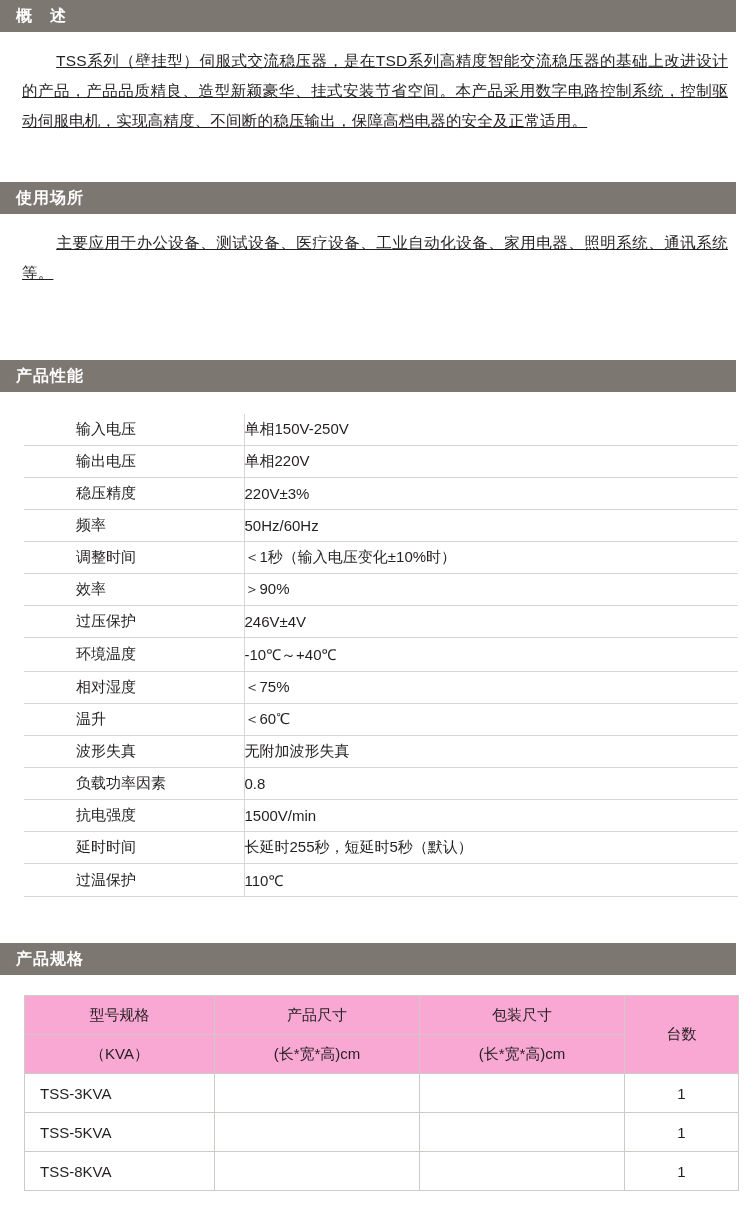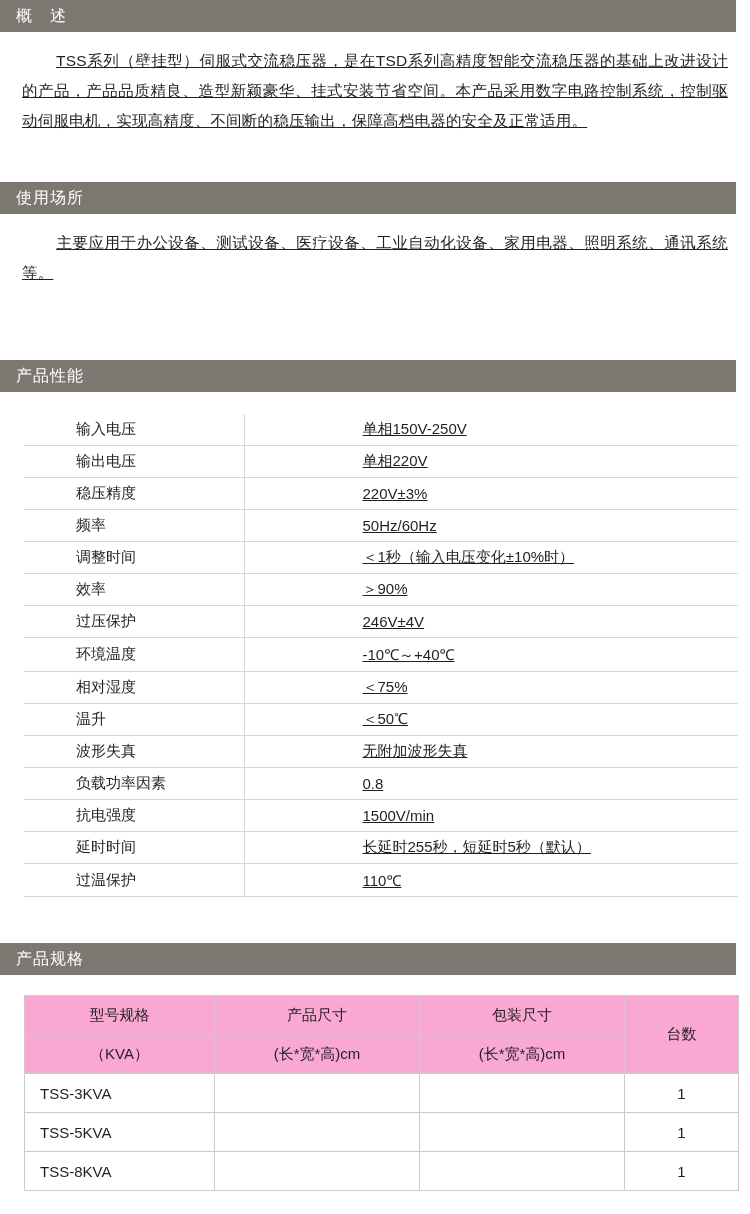--- a/index.html
+++ b/index.html
@@ -30,21 +30,21 @@
     display: flex;
     align-items: center;
     margin: 0 0 0 -18px;
     width: 750px;
     box-sizing: border-box;
     padding-left: 16px;
   }
   .section-bar .title {
     color: #ffffff;
     font-size: 16px;
-    font-weight: normal;
+    font-weight: bold;
     letter-spacing: 1px;
     line-height: 1;
   }
   .section-bar .tail {
     position: absolute;
     right: 0;
     top: 0;
     height: 32px;
     width: 14px;
     background: #ffffff;
@@ -80,23 +80,21 @@
     color: #231f20;
   }
   table.perf td.k {
     width: 220px;
     padding-left: 52px;
     box-sizing: border-box;
     border-right: 1px solid #d9d5d2;
     font-family: Liberation Mono, monospace;
   }
   table.perf td.v {
-    padding-left: 118px;
-    box-sizing: border-box;
-    text-decoration: underline;
+    box-sizing: border-box;
   }
 
   
   table.spec {
     width: 714px;
     border-collapse: collapse;
     margin: 20px 0 0 6px;
     font-size: 15px;
     table-layout: fixed;
   }
@@ -180,21 +178,21 @@
         <tr>
           <td class="k">环境温度</td>
           <td class="v">-10℃～+40℃</td>
         </tr>
         <tr>
           <td class="k">相对湿度</td>
           <td class="v">＜75%</td>
         </tr>
         <tr>
           <td class="k">温升</td>
-          <td class="v">＜50℃</td>
+          <td class="v">＜60℃</td>
         </tr>
         <tr>
           <td class="k">波形失真</td>
           <td class="v">无附加波形失真</td>
         </tr>
         <tr>
           <td class="k">负载功率因素</td>
           <td class="v">0.8</td>
         </tr>
         <tr>

